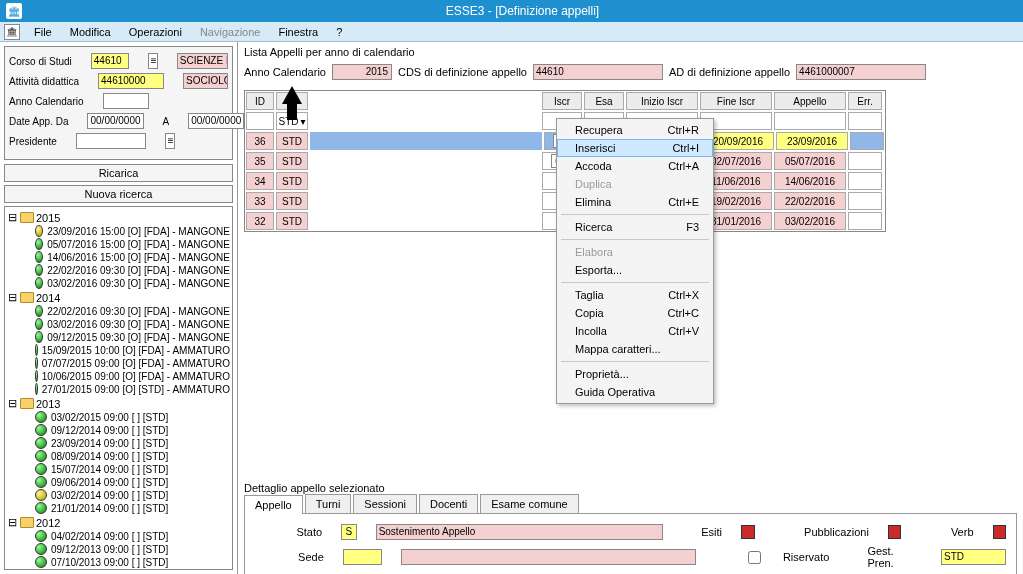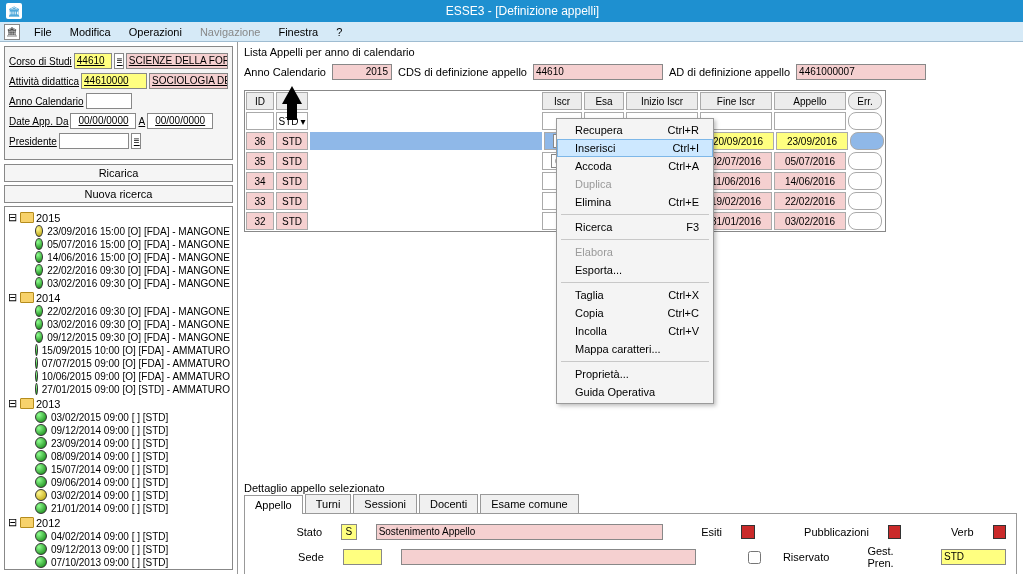--- a/index.html
+++ b/index.html
@@ -27,21 +27,21 @@
     display: inline-flex; align-items: center; justify-content: center; font-size: 9px;
   }
 
   .workspace { display: flex; height: calc(574px - 42px); }
 
   
   .left-panel { width: 238px; border-right: 1px solid #999; display: flex; flex-direction: column; }
   .search-form {
     border: 1px solid #888; margin: 4px; padding: 6px 4px; background: #f5f5f5;
   }
-  .search-row { display: flex; align-items: center; margin-bottom: 4px; gap: 2px; white-space: nowrap; text-decoration: underline; }
+  .search-row { display: flex; align-items: center; margin-bottom: 4px; gap: 19px; white-space: nowrap; }
   .search-row label { font-size: 10px; }
   .yellow-box { background: #ffff80; border: 1px solid #888; padding: 1px 2px; font-size: 10px; height: 16px; }
   .pink-box { background: #f5d0d0; border: 1px solid #888; padding: 1px 2px; font-size: 10px; height: 16px; overflow: hidden; }
   .white-box { background: #fff; border: 1px solid #888; padding: 1px 2px; font-size: 10px; height: 16px; text-align: center; }
 
   .btn-row { border: 1px solid #888; margin: 0 4px 3px 4px; text-align: center; padding: 2px; background: #f5f5f5; cursor: default; }
 
   .tree {
     flex: 1; overflow: auto; border: 1px solid #888; margin: 0 4px 4px 4px;
     background: #fff; padding: 2px;
@@ -73,21 +73,21 @@
   .gc.white { background: #fff; }
   .gc.pink { background: #f5d0d0; }
   .gc.yellow { background: #ffff80; }
   .gc.sel { background: #8fb8e8; }
   .w-id { width: 28px; }
   .w-std { width: 32px; }
   .w-gap { width: 232px; border: none !important; background: transparent !important; }
   .w-iscr { width: 40px; }
   .w-esa { width: 40px; }
   .w-date { width: 72px; }
-  .w-err { width: 34px; border-radius: 8px; }
+  .w-err { width: 34px; }
   .spin { display: inline-flex; align-items: center; }
   .spin .v { border: 1px solid #888; background: #fff; width: 14px; height: 14px; text-align: center; line-height: 14px; }
   .spin .b { border: 1px solid #888; background: #e8e8e8; width: 8px; height: 14px; font-size: 7px; line-height: 14px; text-align: center; }
 
   
   .ctx-menu {
     position: absolute; left: 318px; top: 76px; width: 158px;
     background: #f4f4f4; border: 1px solid #9a9a9a; box-shadow: 2px 2px 4px rgba(0,0,0,0.25);
     z-index: 50; padding: 2px 0;
   }

